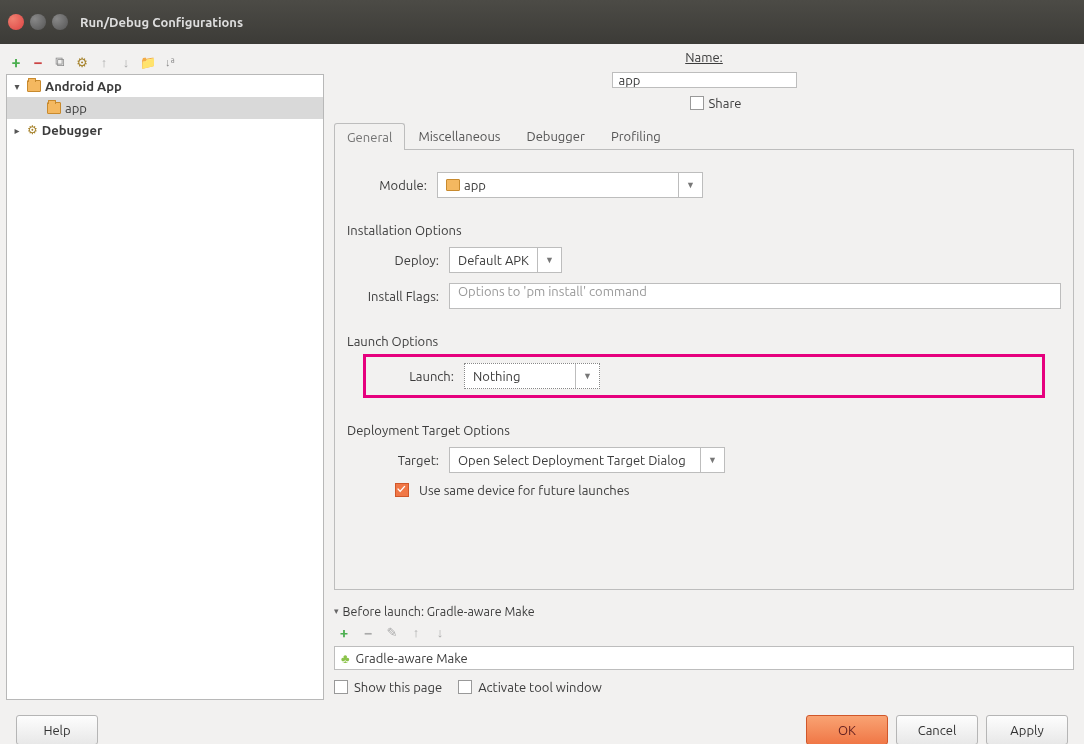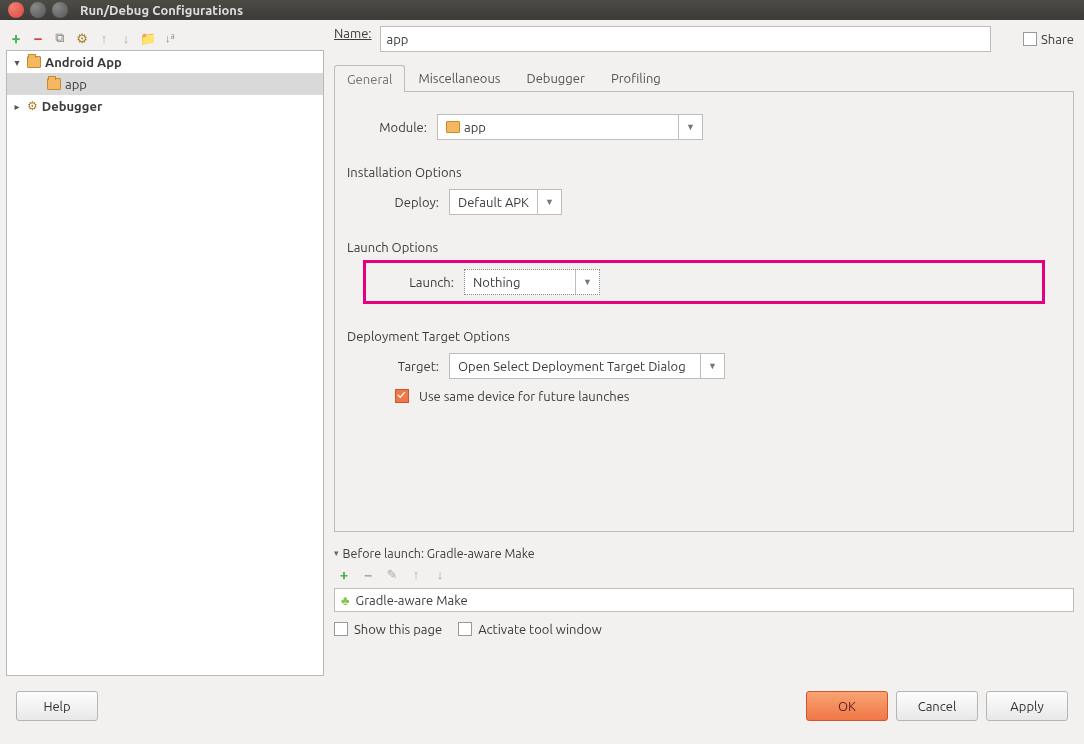--- a/index.html
+++ b/index.html
@@ -6,21 +6,21 @@
 body {
   font-family: "Ubuntu", "Segoe UI", sans-serif;
   font-size: 13px;
   color: #3c3c3c;
   background: #f2f1f0;
   width: 1084px;
   height: 744px;
   overflow: hidden;
 }
 .title-bar {
-  height: 20px;
+  height: 44px;
   background: linear-gradient(#4c4b46, #3c3b37);
   display: flex;
   align-items: center;
   padding: 0 8px;
   gap: 6px;
 }
 .wbtn {
   width: 16px; height: 16px; border-radius: 50%;
   display: flex; align-items: center; justify-content: center;
   font-size: 10px;
@@ -38,21 +38,21 @@
   border: 1px solid #b8b8b8;
   overflow: auto;
 }
 .tree-row { display: flex; align-items: center; height: 22px; padding-left: 4px; gap: 4px; cursor: pointer; }
 .tree-row.selected { background: #d9d9d9; }
 .tree-row .exp { width: 12px; font-size: 10px; color: #555; text-align: center; }
 .tree-row .ic-folder { width: 14px; height: 12px; background: #f4b860; border: 1px solid #c88a2e; border-radius: 1px; position: relative; }
 .tree-row .ic-folder::before { content: ""; position: absolute; top: -3px; left: 0; width: 6px; height: 3px; background: #f4b860; border: 1px solid #c88a2e; border-bottom: none; border-radius: 1px 1px 0 0; }
 .tree-row .ic-gears { color: #a6822b; font-size: 12px; }
 .content { flex: 1; display: flex; flex-direction: column; padding: 0 4px; }
-.row { display: flex; gap: 8px; margin-bottom: 8px; }
+.row { display: flex; align-items: center; gap: 8px; margin-bottom: 8px; flex-direction: column; }
 .lbl { color: #3c3c3c; }
 .lbl .ul { text-decoration: underline; }
 .textfield {
   flex: 1; height: 26px; background: #fff; border: 1px solid #bdbdbd;
   padding: 0 6px; color: #3c3c3c; font-family: inherit; font-size: 13px;
 }
 .checkbox { width: 14px; height: 14px; border: 1px solid #999; background: #fff; position: relative; }
 .checkbox.checked { background: #f07746; border-color: #d0572a; }
 .checkbox.checked::after { content: "✓"; position: absolute; top: -2px; left: 1px; color: #fff; font-size: 12px; font-weight: bold; }
 .tabs { display: flex; border-bottom: 1px solid #bdbdbd; margin-top: 4px; }
@@ -178,20 +178,24 @@
       </div>
 
       <div class="section-hdr">Installation Options</div>
       <div class="form-row indent">
         <span class="form-lbl"><span class="ul">D</span>eploy:</span>
         <div class="select">
           <span class="val">Default APK</span>
           <span class="arrow">▼</span>
         </div>
       </div>
+      <div class="form-row indent">
+        <span class="form-lbl"><span class="ul">I</span>nstall Flags:</span>
+        <div class="wide-input"><span>Options to 'pm install' command</span></div>
+      </div>
 
       <div class="section-hdr">Launch Options</div>
       <div class="highlight-box">
         <div class="form-row" style="margin:0">
           <span class="form-lbl"><span class="ul">L</span>aunch:</span>
           <div class="select launch">
             <span class="val">Nothing</span>
             <span class="arrow">▼</span>
           </div>
         </div>

